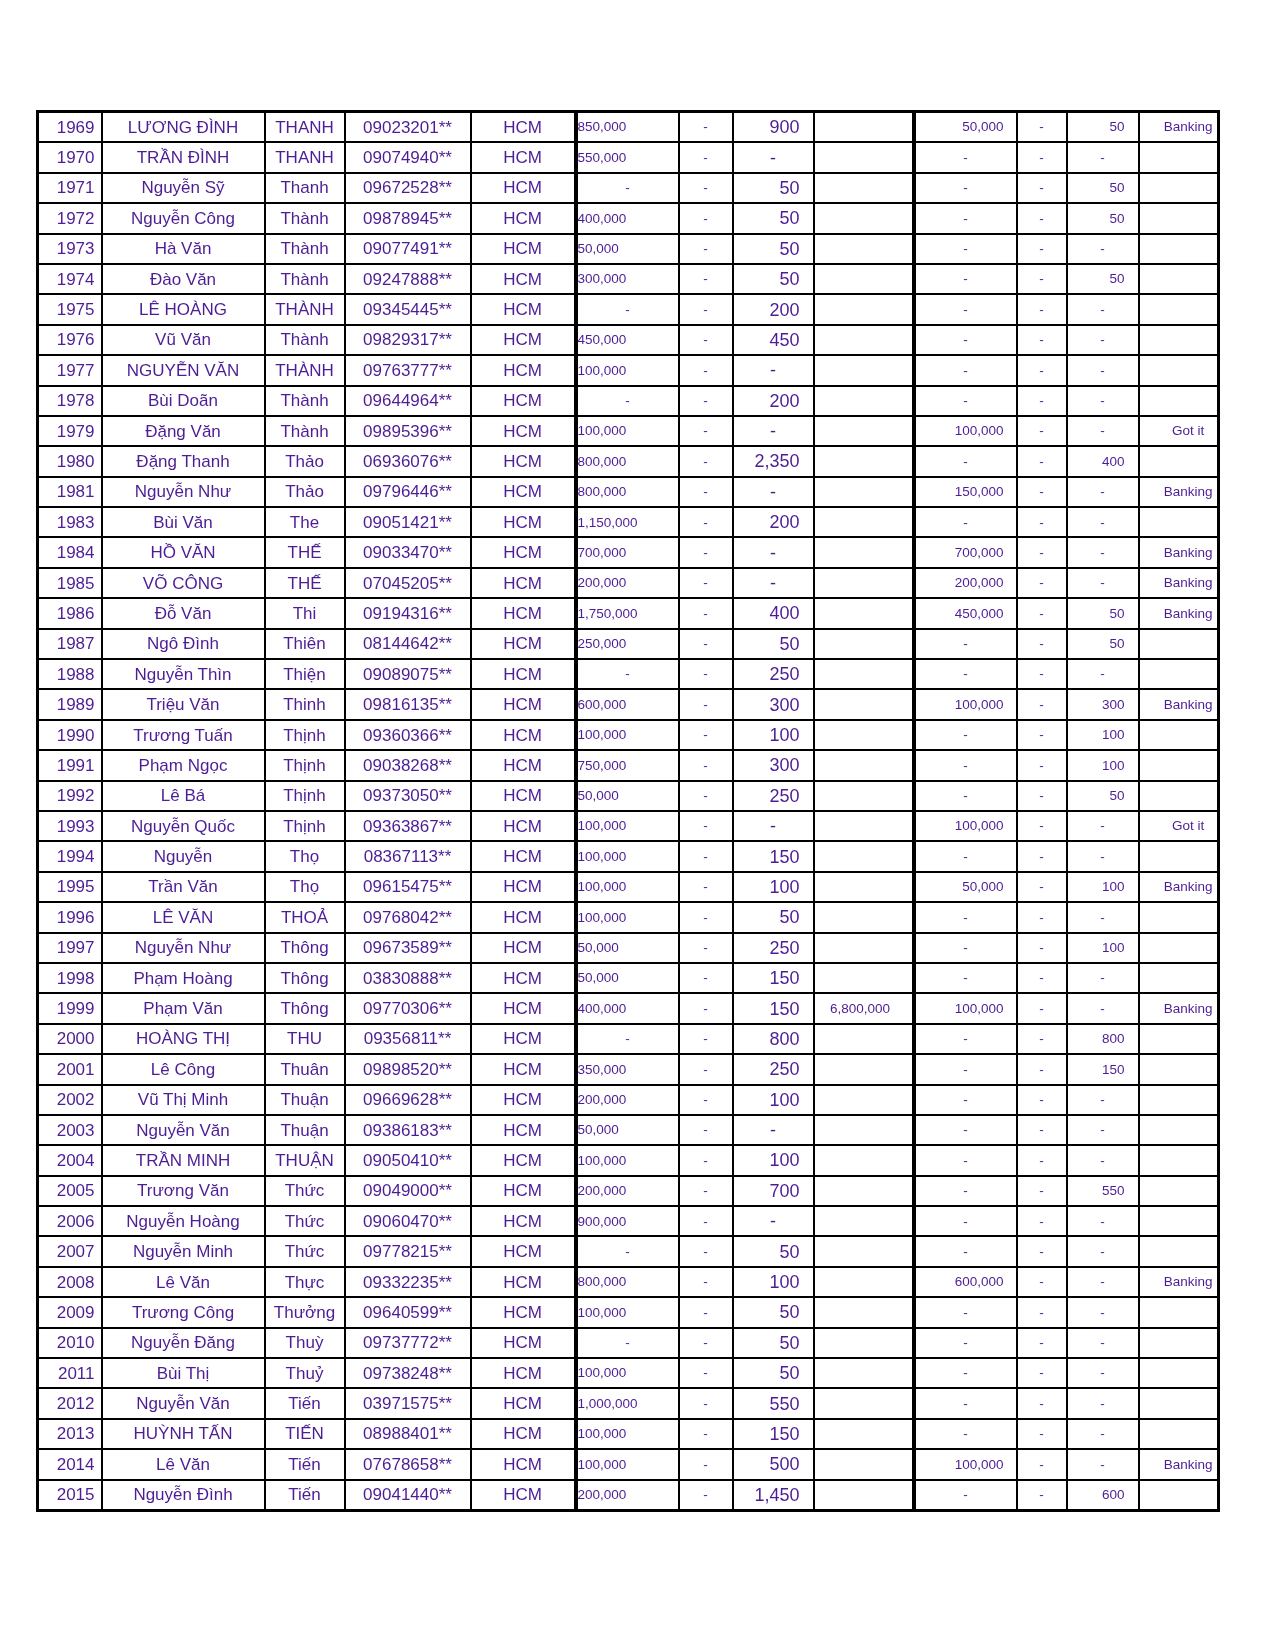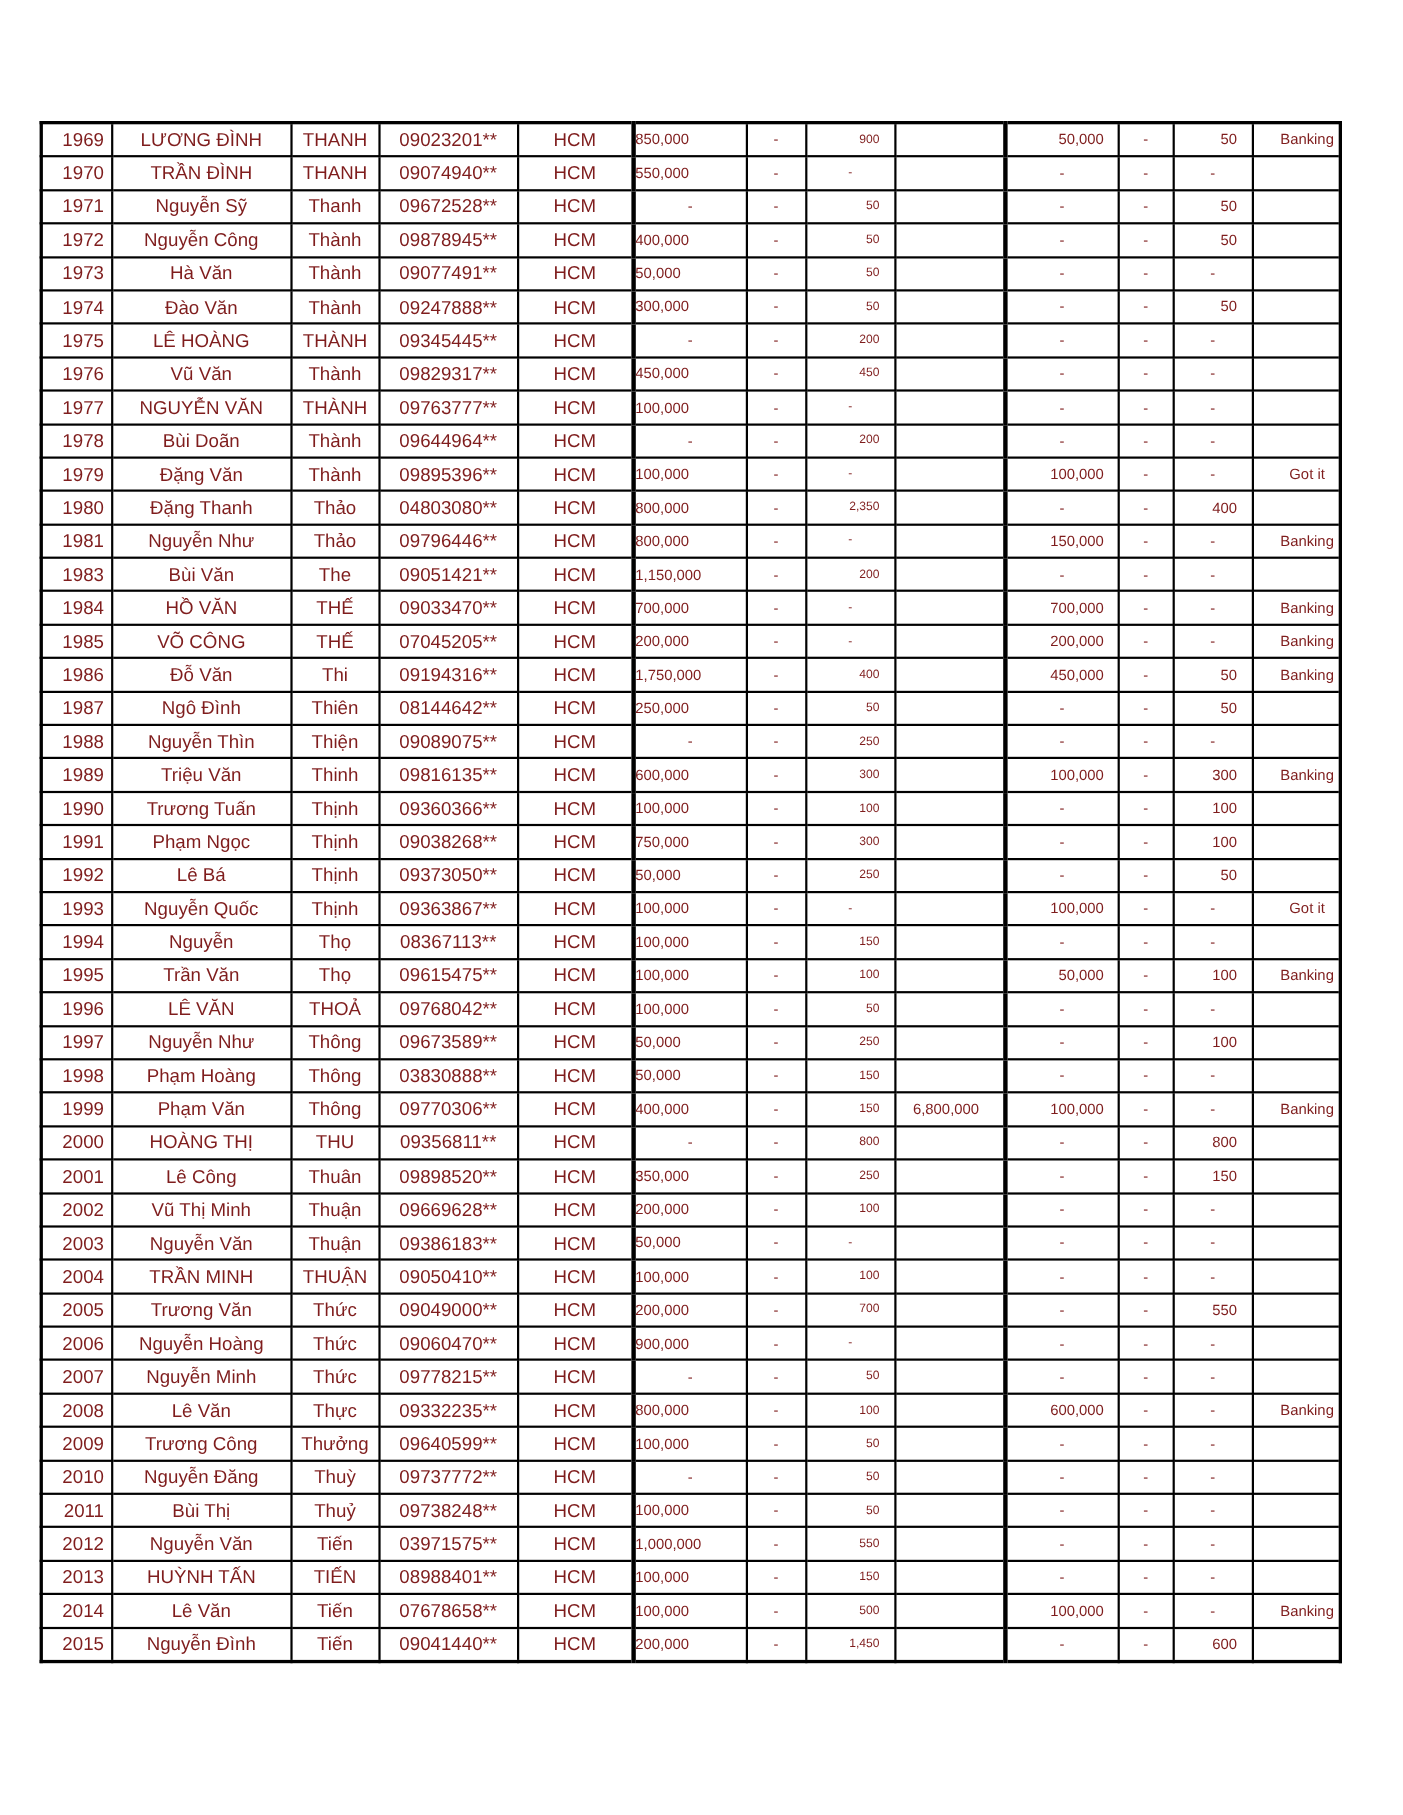--- a/index.html
+++ b/index.html
@@ -6,21 +6,21 @@
     margin: 0;
     padding: 0;
     background: #ffffff;
   }
   .page {
     position: relative;
     width: 1076px;
     height: 1650px;
     background: #ffffff;
     font-family: "Liberation Sans", "DejaVu Sans", sans-serif;
-    color: #7f1d1d;
+    color: #4c1d95;
   }
   table.data-table {
     position: absolute;
     left: 36px;
     top: 110px;
     width: 1181px;
     border-collapse: collapse;
     table-layout: fixed;
     border: 3px solid #000000;
   }
@@ -40,21 +40,21 @@
     border-right-width: 4px;
   }
   
   table.data-table td:nth-child(1)  { text-align: right;  padding-right: 6px; }
   table.data-table td:nth-child(2),
   table.data-table td:nth-child(3),
   table.data-table td:nth-child(4),
   table.data-table td:nth-child(5)  { text-align: center; }
   table.data-table td:nth-child(6)  { padding-right: 12px; font-size: 13.5px; }
   table.data-table td:nth-child(7)  { text-align: center; font-size: 13.5px; }
-  table.data-table td:nth-child(8)  { text-align: right; padding-right: 13px; font-size: 11px; }
+  table.data-table td:nth-child(8)  { text-align: right; padding-right: 13px; font-size: 18px; }
   table.data-table td:nth-child(9)  { text-align: center; padding-right: 6px;  font-size: 13.5px; }
   table.data-table td:nth-child(10) { text-align: right; padding-right: 12px; font-size: 13.5px; }
   table.data-table td:nth-child(11) { text-align: center; font-size: 13.5px; }
   table.data-table td:nth-child(12) { text-align: right; padding-right: 13px; font-size: 13.5px; }
   table.data-table td:nth-child(13) { text-align: center;  padding-left: 20px;   font-size: 13.5px; }
   
   table.data-table td.dash {
     text-align: center !important;
     padding: 0 !important;
   }
@@ -242,21 +242,21 @@
           <td></td>
           <td>100,000</td>
           <td class="dash">-</td>
           <td class="dash">-</td>
           <td>Got it</td>
         </tr>
         <tr>
           <td>1980</td>
           <td>Đặng Thanh</td>
           <td>Thảo</td>
-          <td>04803080**</td>
+          <td>06936076**</td>
           <td>HCM</td>
           <td>800,000</td>
           <td class="dash">-</td>
           <td>2,350</td>
           <td></td>
           <td class="dash">-</td>
           <td class="dash">-</td>
           <td>400</td>
           <td></td>
         </tr>

